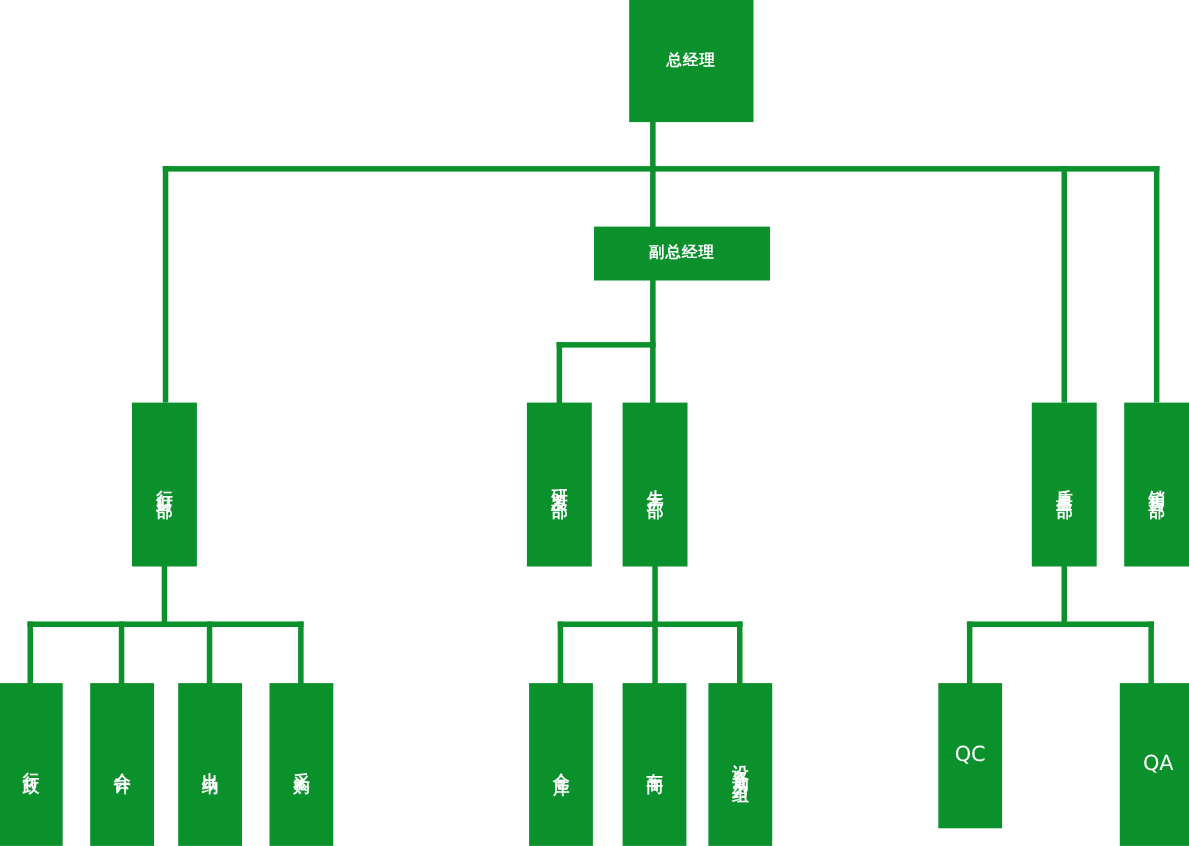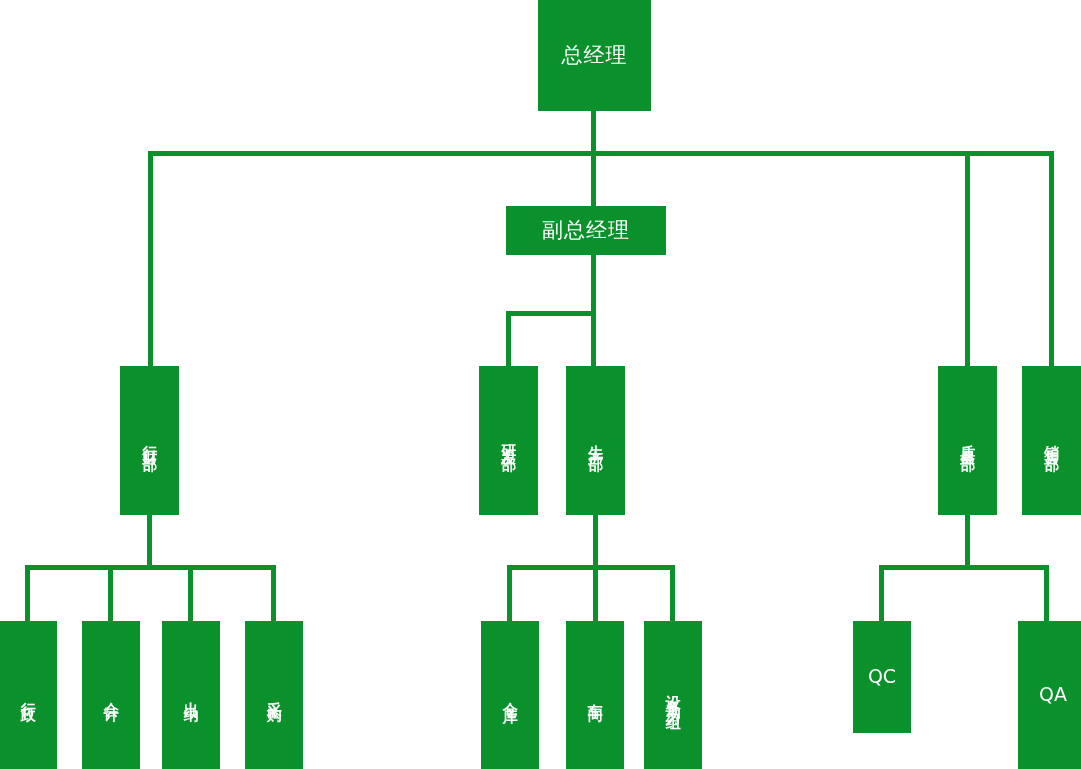--- a/index.html
+++ b/index.html
@@ -23,23 +23,24 @@
     color: #ffffff;
     display: flex;
     align-items: center;
     justify-content: center;
     text-align: center;
     box-sizing: border-box;
     line-height: 1.22;
     z-index: 3;
   }
   .node.horiz {
-    font-size: 21px;
-    font-weight: normal;
+    font-size: 14px;
+    font-weight: bold;
     letter-spacing: 1px;
+    margin-left: 34px;
   }
   .node.vert {
     writing-mode: vertical-rl;
     text-orientation: upright;
     font-size: 15px;
     font-weight: bold;
     letter-spacing: 5px;
   }
   .node.latin {
     font-size: 19px;
@@ -113,17 +114,17 @@
   <div class="node vert" style="left:162px; top:621px; width:58px; height:148px;">出纳</div>
 
   <div class="node vert" style="left:245px; top:621px; width:58px; height:148px;">采购</div>
 
   <div class="node vert" style="left:481px; top:621px; width:58px; height:148px;">仓库</div>
 
   <div class="node vert" style="left:566px; top:621px; width:58px; height:148px;">车间</div>
 
   <div class="node vert" style="left:644px; top:621px; width:58px; height:148px;">设备动力组</div>
 
-  <div class="node latin" style="left:853px; top:621px; width:58px; height:112px;">QC</div>
+  <div class="node latin" style="left:853px; top:621px; width:58px; height:132px;">QC</div>
 
   <div class="node latin" style="left:1018px; top:621px; width:70px; height:148px;">QA</div>
 
 </div>
 
 </body></html>

